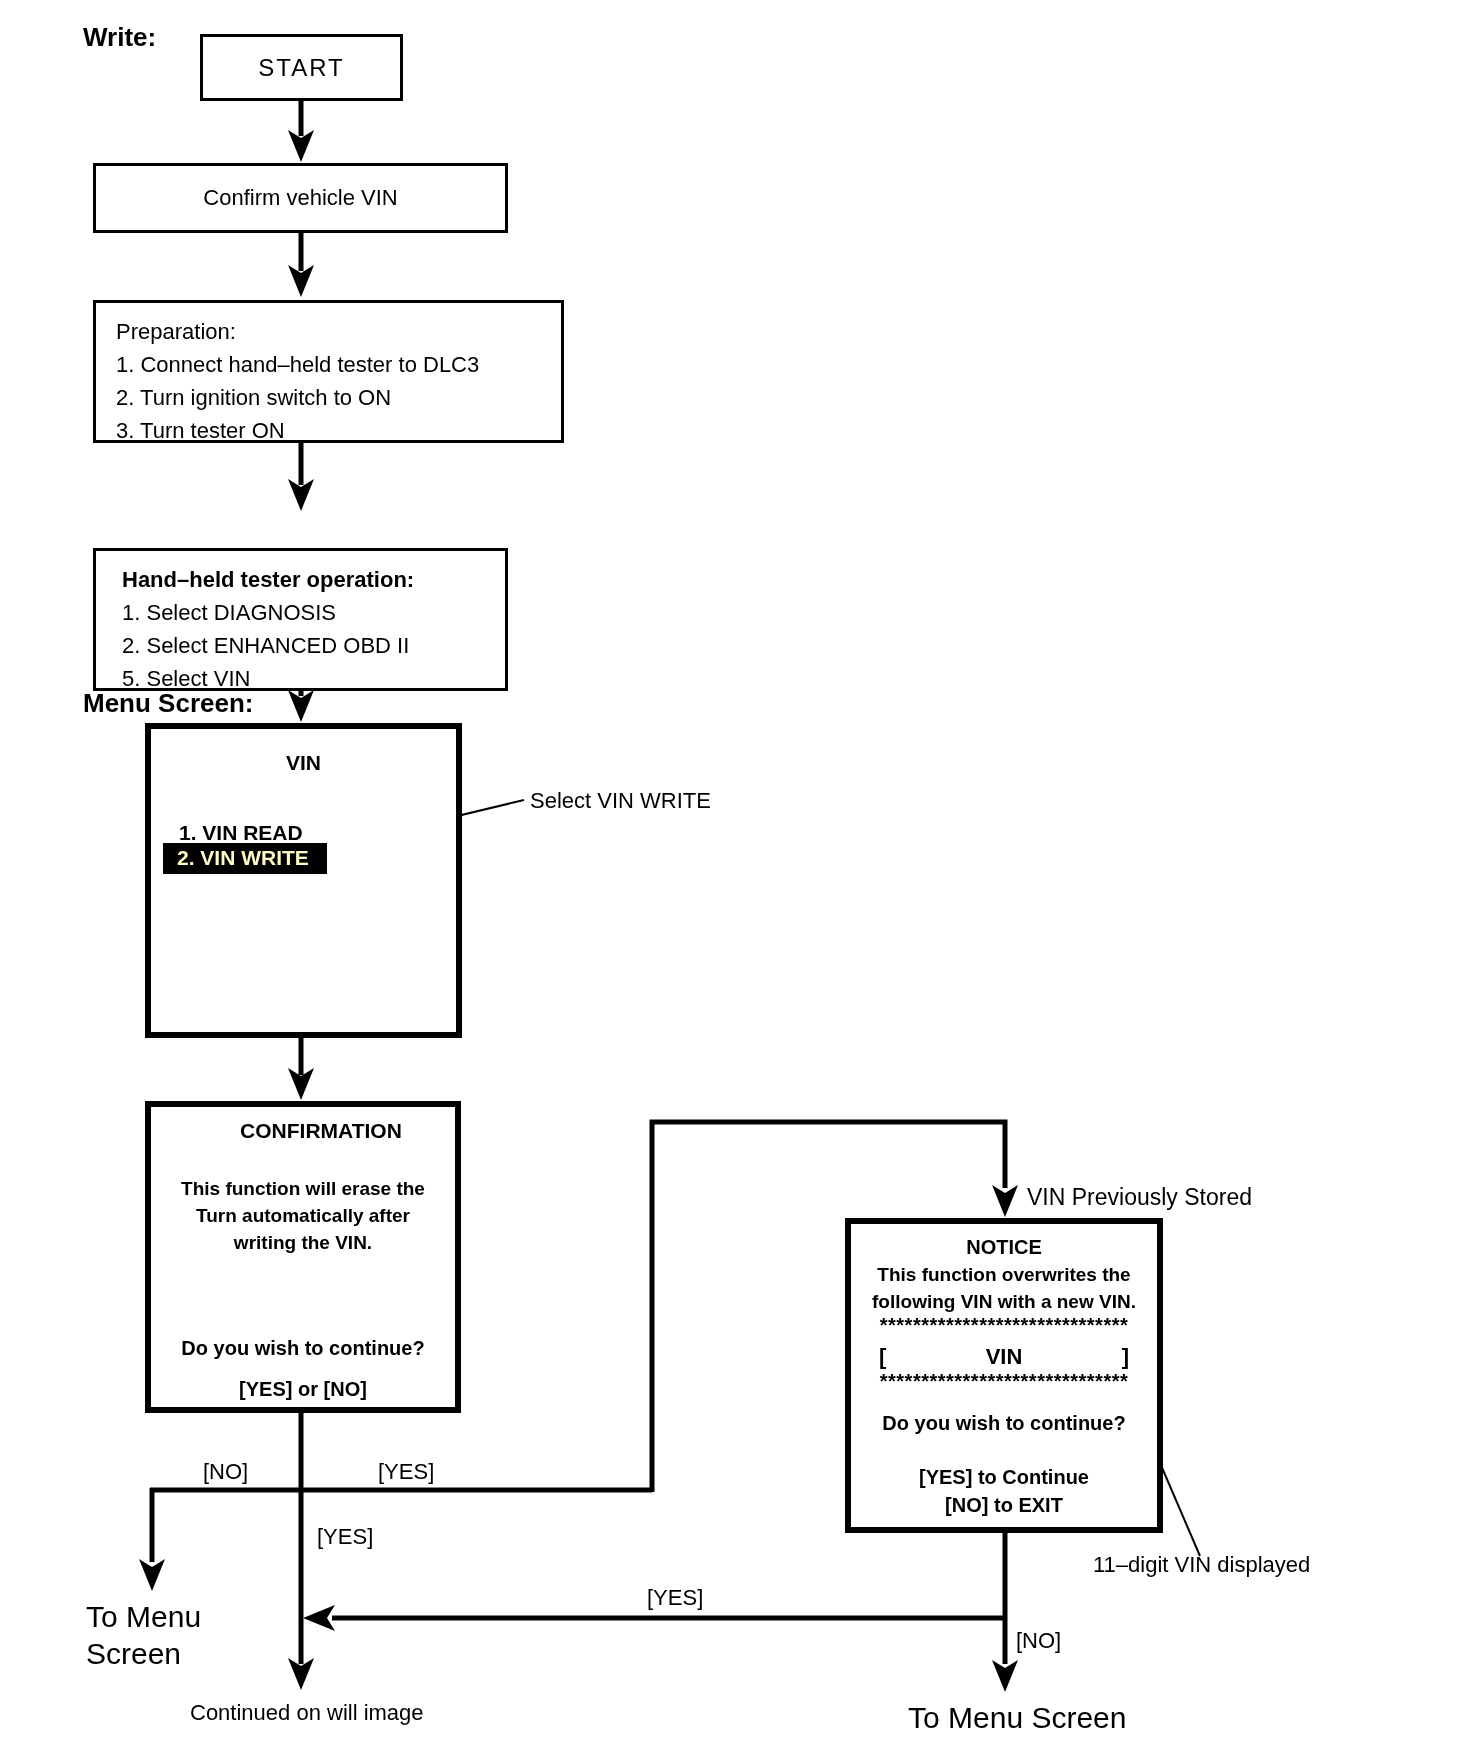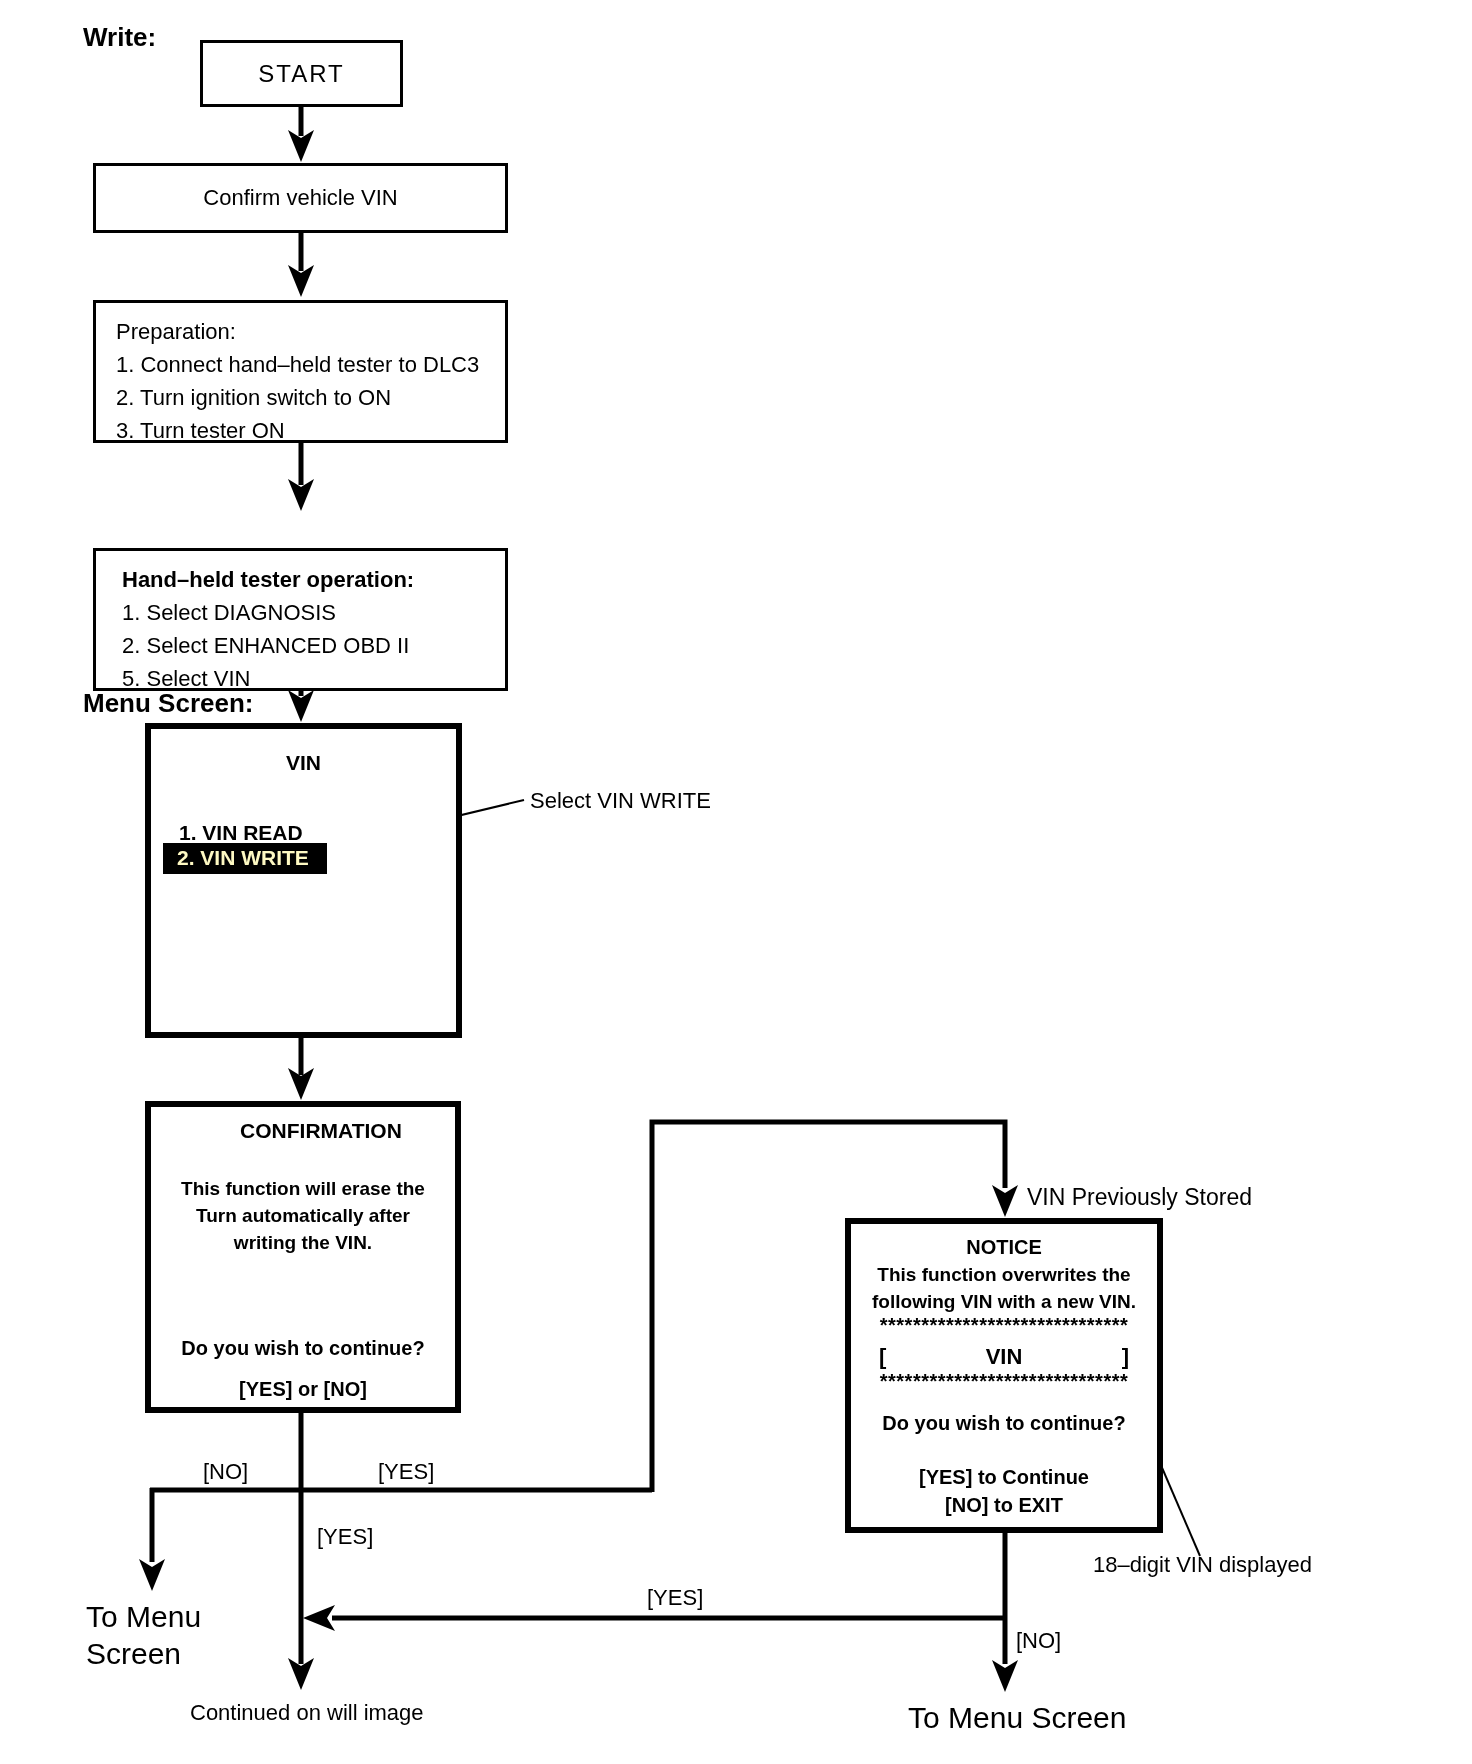--- a/index.html
+++ b/index.html
@@ -81,29 +81,29 @@
       </g>
     </g>
     <g stroke="#000" stroke-width="2" fill="none">
       <line x1="332" y1="846" x2="524" y2="800"></line>
       <line x1="1114" y1="1356" x2="1200" y2="1556"></line>
     </g>
   </svg>
 
   <div class="abs side-label" style="left:83px;top:22px;">Write:</div>
 
-  <div class="box flexc start-text" style="left:200px;top:40px;width:203px;height:67px;">
+  <div class="box flexc start-text" style="left:200px;top:34px;width:203px;height:67px;">
     <span>START</span>
   </div>
 
   <div class="box flexc plain22" style="left:93px;top:163px;width:415px;height:70px;">
     <span>Confirm vehicle VIN</span>
   </div>
 
-  <div class="box listbox" style="left:93px;top:300px;width:415px;height:143px;padding-left:20px;">
+  <div class="box listbox" style="left:93px;top:300px;width:471px;height:143px;padding-left:20px;">
     <div>Preparation:</div>
     <div>1. Connect hand–held tester to DLC3</div>
     <div>2. Turn ignition switch to ON</div>
     <div>3. Turn tester ON</div>
   </div>
 
   <div class="box listbox" style="left:93px;top:513px;width:415px;height:143px;margin-top:35px;">
     <div class="bold">Hand–held tester operation:</div>
     <div>1. Select DIAGNOSIS</div>
     <div>2. Select ENHANCED OBD II</div>
@@ -139,21 +139,21 @@
       <span>VIN</span>
       <span>]</span>
     </div>
     <div class="cline stars" style="top:146px;">******************************</div>
     <div class="cline" style="top:188px;font-size:20px;">Do you wish to continue?</div>
     <div class="cline" style="top:242px;font-size:20px;">[YES] to Continue</div>
     <div class="cline" style="top:270px;font-size:20px;">[NO] to EXIT</div>
   </div>
 
   <div class="tag" style="left:1027px;top:1184px;font-size:23px;">VIN Previously Stored</div>
-  <div class="tag" style="left:1093px;top:1552px;">18–digit VIN displayed</div>
+  <div class="tag" style="left:1093px;top:1552px;">11–digit VIN displayed</div>
 
   <div class="tag" style="left:203px;top:1459px;">[NO]</div>
   <div class="tag" style="left:378px;top:1459px;">[YES]</div>
   <div class="tag" style="left:317px;top:1524px;">[YES]</div>
   <div class="tag" style="left:647px;top:1585px;">[YES]</div>
   <div class="tag" style="left:1016px;top:1628px;">[NO]</div>
 
   <div class="exit" style="left:86px;top:1598px;">
     <div>To Menu</div>
     <div>Screen</div>

